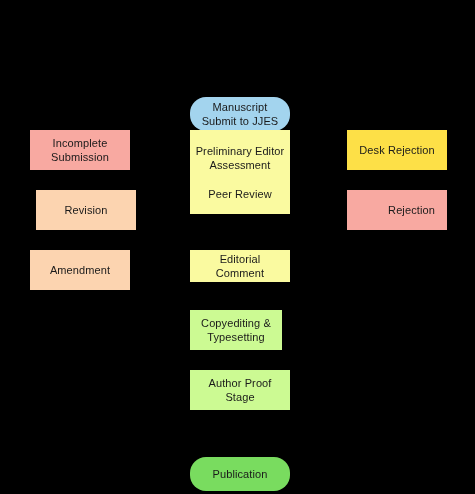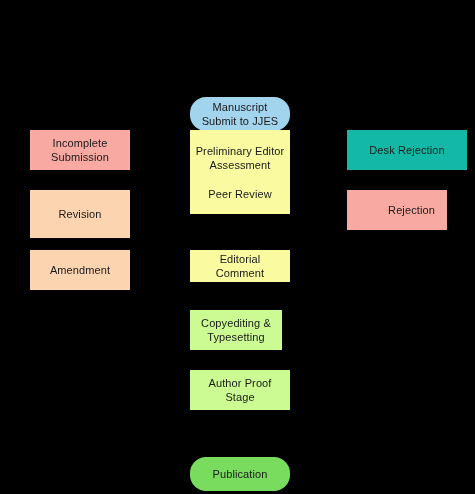--- a/index.html
+++ b/index.html
@@ -108,23 +108,23 @@
 
   <div class="node terminal" style="left:190px; top:72px; width:100px; height:34px; background:#A3D4EE;">Manuscript
 Submit to JJES</div>
 
   <div class="node process" style="left:30px; top:130px; width:100px; height:40px; background:#F8A9A1;">Incomplete
 Submission</div>
 
   <div class="node process" style="left:190px; top:130px; width:100px; height:56px; background:#FAFAA0;">Preliminary Editor
 Assessment</div>
 
-  <div class="node process" style="left:347px; top:130px; width:120px; height:40px; background:#14b8a6;">Desk Rejection</div>
+  <div class="node process" style="left:347px; top:130px; width:100px; height:40px; background:#fde047;">Desk Rejection</div>
 
-  <div class="node process" style="left:30px; top:190px; width:100px; height:48px; background:#FCD4B0;">Revision</div>
+  <div class="node process" style="left:36px; top:190px; width:100px; height:40px; background:#FCD4B0;">Revision</div>
 
   <div class="node process" style="left:190px; top:174px; width:100px; height:40px; background:#FAFAA0;">Peer Review</div>
 
   <div class="node process" style="left:347px; top:190px; width:100px; height:40px; background:#F8A9A1;padding-left:33px;">Rejection</div>
 
   <div class="node process" style="left:30px; top:250px; width:100px; height:40px; background:#FCD4B0;">Amendment</div>
 
   <div class="node process" style="left:190px; top:250px; width:100px; height:32px; background:#FAFAA0;">Editorial
 Comment</div>
 

